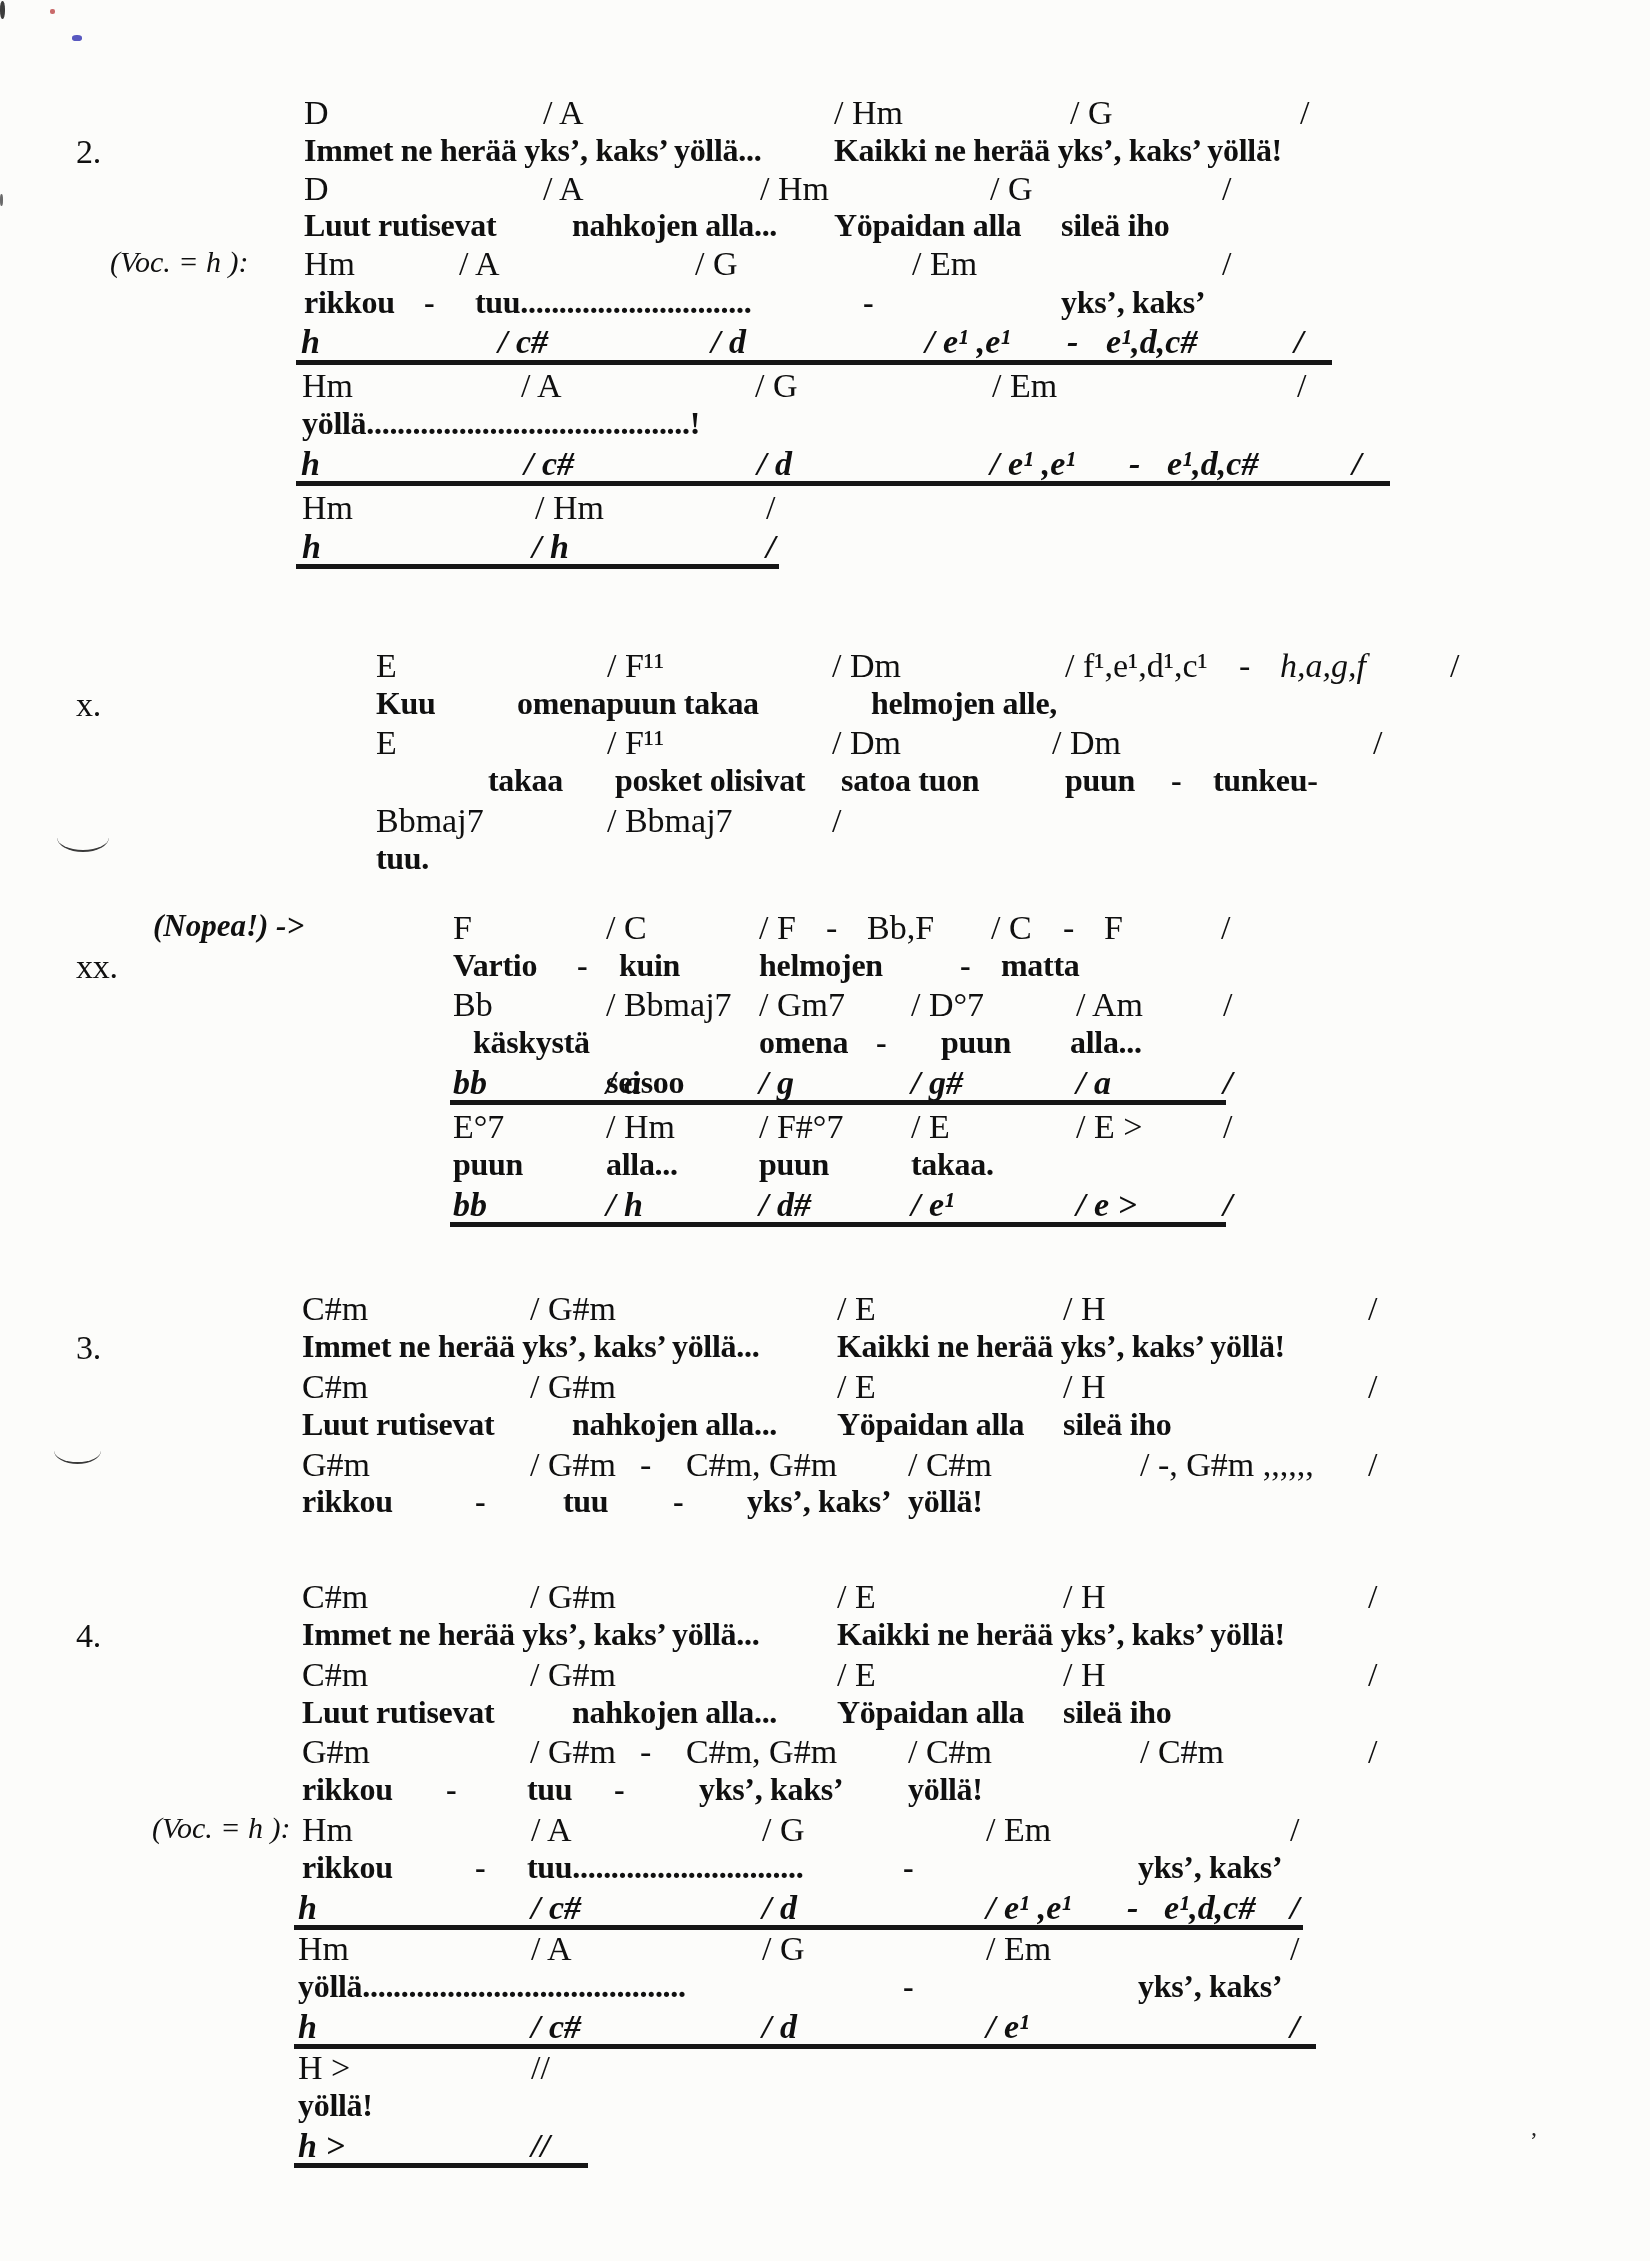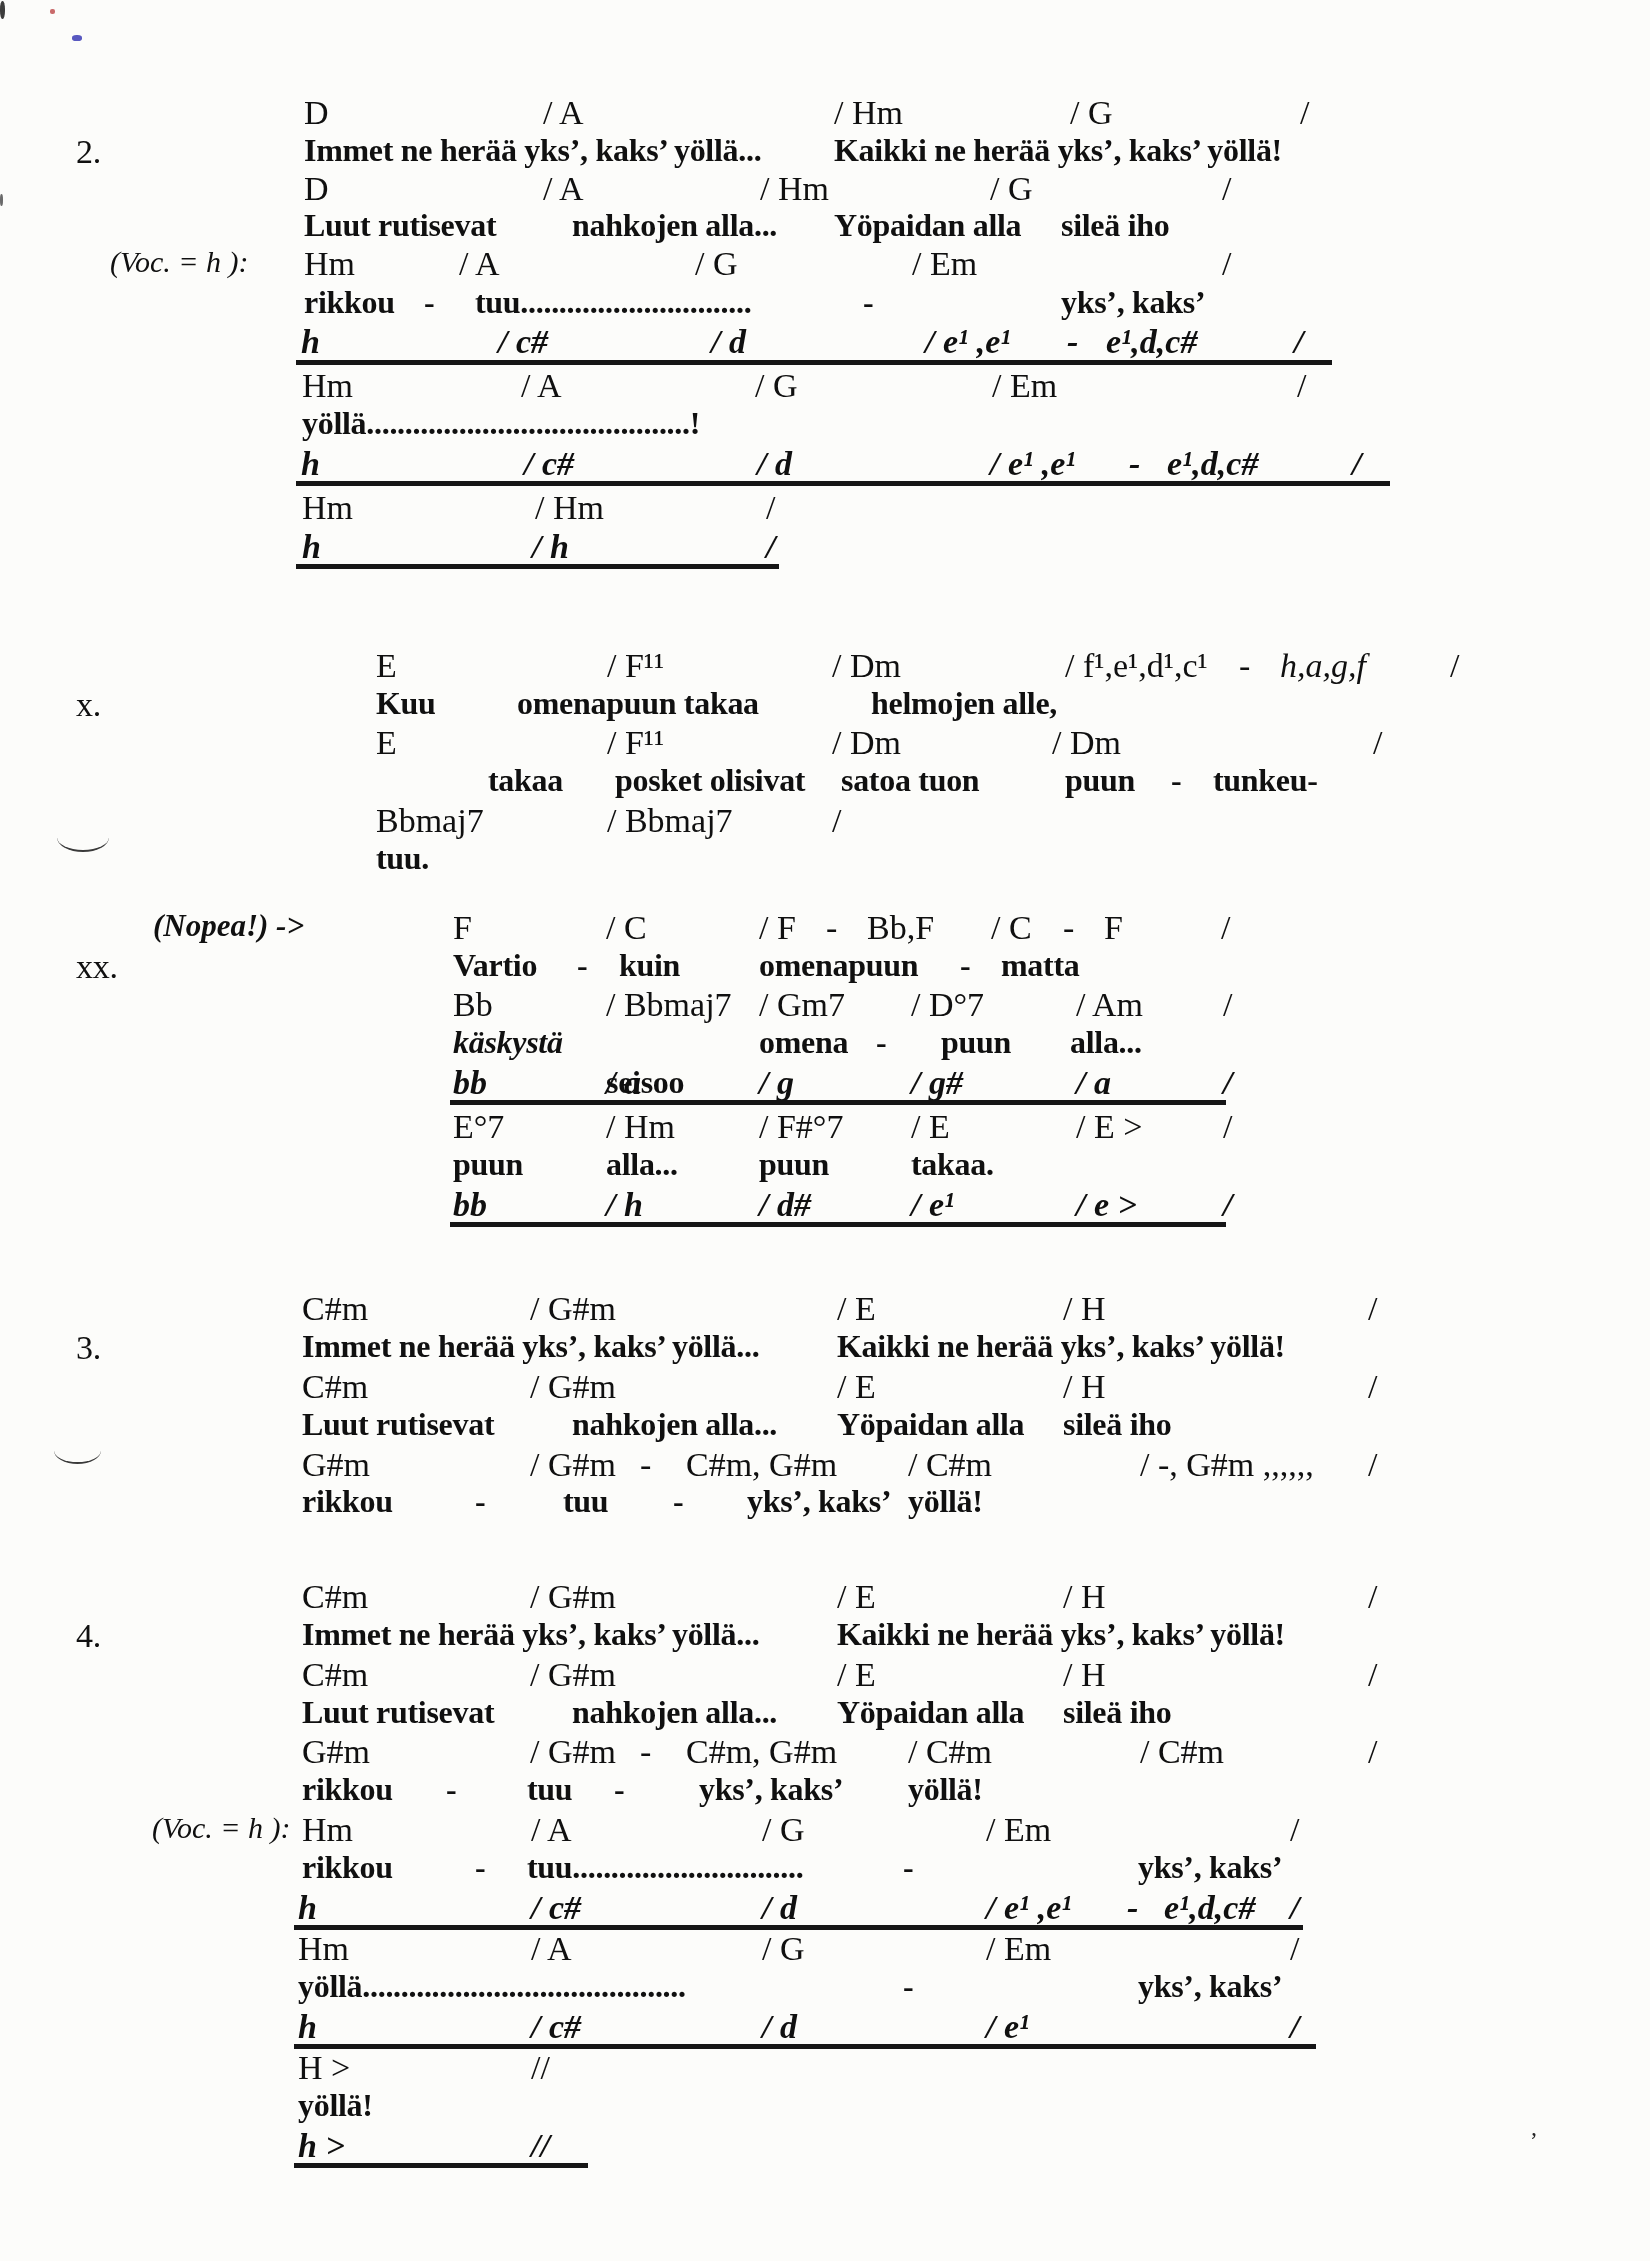--- a/index.html
+++ b/index.html
@@ -37,23 +37,23 @@
     <div class="line kind-chords" style="top: 489px;"><span style="left: 302px;">Hm</span><span style="left: 535px;">/ Hm</span><span style="left: 766px;">/</span></div>
     <div class="line kind-vocal" style="top: 528px;"><span style="left: 302px;">h</span><span style="left: 532px;">/ h</span><span style="left: 766px;">/</span></div>
     <div class="rule" style="left: 296px; width: 483px; top: 564px; background: rgb(22, 22, 22);"></div>
     <div class="line kind-chords" style="top: 647px;"><span style="left: 376px;">E</span><span style="left: 607px;">/ F¹¹</span><span style="left: 832px;">/ Dm</span><span style="left: 1065px;">/ f¹,e¹,d¹,c¹</span><span style="left: 1239px;">-</span><span style="left: 1280px; font-style: italic;">h,a,g,f</span><span style="left: 1450px;">/</span></div>
     <div class="line kind-lyrics" style="top: 686px;"><span class="seg-marker" style="left: 76px;">x.</span><span style="left: 376px;">Kuu</span><span style="left: 517px;">omenapuun takaa</span><span style="left: 832px; margin-left: 39px;">helmojen alle,</span></div>
     <div class="line kind-chords" style="top: 724px;"><span style="left: 376px;">E</span><span style="left: 607px;">/ F¹¹</span><span style="left: 832px;">/ Dm</span><span style="left: 1052px;">/ Dm</span><span style="left: 1373px;">/</span></div>
     <div class="line kind-lyrics" style="top: 763px;"><span style="left: 488px;">takaa</span><span style="left: 607px; margin-left: 8px;">posket olisivat</span><span style="left: 841px;">satoa tuon</span><span style="left: 1065px;">puun</span><span style="left: 1171px;">-</span><span style="left: 1213px;">tunkeu-</span></div>
     <div class="line kind-chords" style="top: 802px;"><span style="left: 376px;">Bbmaj7</span><span style="left: 607px;">/ Bbmaj7</span><span style="left: 832px;">/</span></div>
     <div class="line kind-lyrics" style="top: 841px;"><span style="left: 376px;">tuu.</span></div>
     <div class="line kind-chords" style="top: 909px;"><span class="seg-labelb" style="left: 153px;">(Nopea!) -&gt;</span><span style="left: 453px;">F</span><span style="left: 606px;">/ C</span><span style="left: 759px;">/ F</span><span style="left: 826px;">-</span><span style="left: 867px;">Bb,F</span><span style="left: 991px;">/ C</span><span style="left: 1063px;">-</span><span style="left: 1104px;">F</span><span style="left: 1221px;">/</span></div>
-    <div class="line kind-lyrics" style="top: 948px;"><span class="seg-marker" style="left: 76px;">xx.</span><span style="left: 453px;">Vartio</span><span style="left: 577px;">-</span><span style="left: 619px;">kuin</span><span style="left: 759px;">omenapuun</span><span style="left: 960px;">-</span><span style="left: 1001px;">matta</span></div>
+    <div class="line kind-lyrics" style="top: 948px;"><span class="seg-marker" style="left: 76px;">xx.</span><span style="left: 453px;">Vartio</span><span style="left: 577px;">-</span><span style="left: 619px;">kuin</span><span style="left: 759px;">helmojen</span><span style="left: 960px;">-</span><span style="left: 1001px;">matta</span></div>
     <div class="line kind-chords" style="top: 986px;"><span style="left: 453px;">Bb</span><span style="left: 606px;">/ Bbmaj7</span><span style="left: 759px;">/ Gm7</span><span style="left: 911px;">/ D°7</span><span style="left: 1076px;">/ Am</span><span style="left: 1223px;">/</span></div>
-    <div class="line kind-lyrics" style="top: 1025px;"><span style="left: 453px; font-style: italic;">käskystä</span><span style="left: 606px; margin-top: 40px;">seisoo</span><span style="left: 759px;">omena</span><span style="left: 876px;">-</span><span style="left: 941px;">puun</span><span style="left: 1070px;">alla...</span></div>
+    <div class="line kind-lyrics" style="top: 1025px;"><span style="left: 473px;">käskystä</span><span style="left: 606px; margin-top: 40px;">seisoo</span><span style="left: 759px;">omena</span><span style="left: 876px;">-</span><span style="left: 941px;">puun</span><span style="left: 1070px;">alla...</span></div>
     <div class="line kind-vocal" style="top: 1064px;"><span style="left: 453px;">bb</span><span style="left: 606px;">/ a</span><span style="left: 759px;">/ g</span><span style="left: 911px;">/ g#</span><span style="left: 1076px;">/ a</span><span style="left: 1223px;">/</span></div>
     <div class="rule" style="left: 450px; width: 776px; top: 1100px; background: rgb(22, 22, 22);"></div>
     <div class="line kind-chords" style="top: 1108px;"><span style="left: 453px;">E°7</span><span style="left: 606px;">/ Hm</span><span style="left: 759px;">/ F#°7</span><span style="left: 911px;">/ E</span><span style="left: 1076px;">/ E &gt;</span><span style="left: 1223px;">/</span></div>
     <div class="line kind-lyrics" style="top: 1147px;"><span style="left: 453px;">puun</span><span style="left: 606px;">alla...</span><span style="left: 759px;">puun</span><span style="left: 911px;">takaa.</span></div>
     <div class="line kind-vocal" style="top: 1186px;"><span style="left: 453px;">bb</span><span style="left: 606px;">/ h</span><span style="left: 759px;">/ d#</span><span style="left: 911px;">/ e¹</span><span style="left: 1076px;">/ e &gt;</span><span style="left: 1223px;">/</span></div>
     <div class="rule" style="left: 450px; width: 776px; top: 1222px; background: rgb(22, 22, 22);"></div>
     <div class="line kind-chords" style="top: 1290px;"><span style="left: 302px;">C#m</span><span style="left: 530px;">/ G#m</span><span style="left: 837px;">/ E</span><span style="left: 1063px;">/ H</span><span style="left: 1368px;">/</span></div>
     <div class="line kind-lyrics" style="top: 1329px;"><span class="seg-marker" style="left: 76px;">3.</span><span style="left: 302px;">Immet ne herää yks’, kaks’ yöllä...</span><span style="left: 837px;">Kaikki ne herää yks’, kaks’ yöllä!</span></div>
     <div class="line kind-chords" style="top: 1368px;"><span style="left: 302px;">C#m</span><span style="left: 530px;">/ G#m</span><span style="left: 837px;">/ E</span><span style="left: 1063px;">/ H</span><span style="left: 1368px;">/</span></div>
     <div class="line kind-lyrics" style="top: 1407px;"><span style="left: 302px;">Luut rutisevat</span><span style="left: 572px;">nahkojen alla...</span><span style="left: 837px;">Yöpaidan alla</span><span style="left: 1063px;">sileä iho</span></div>

